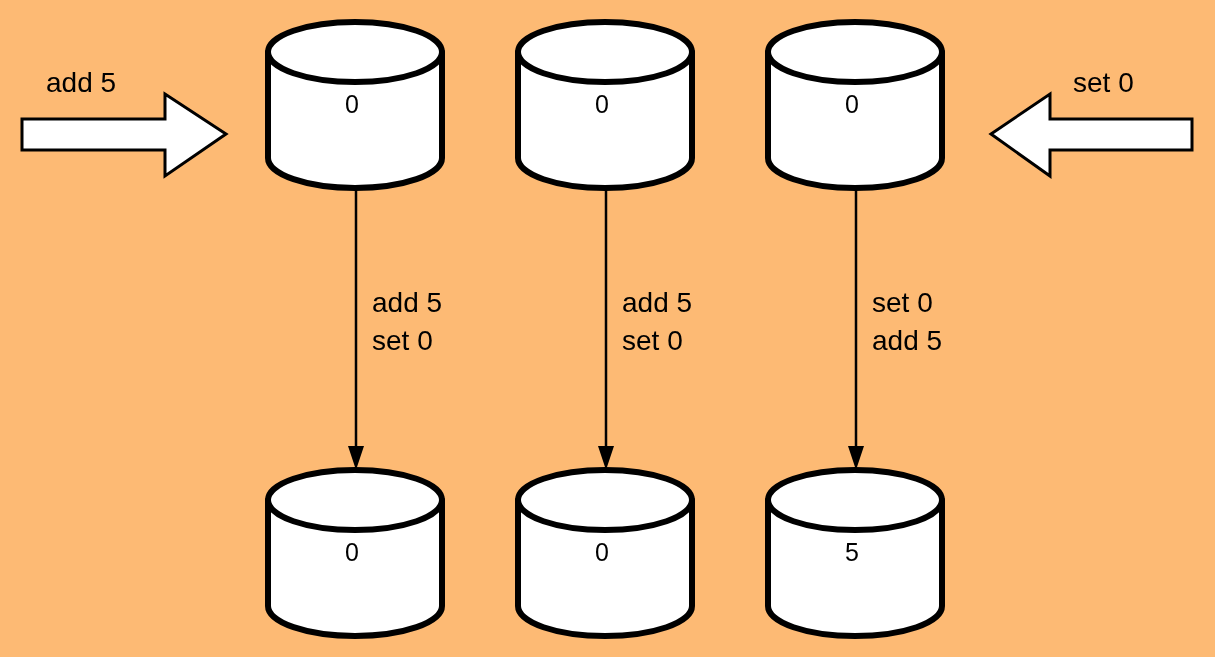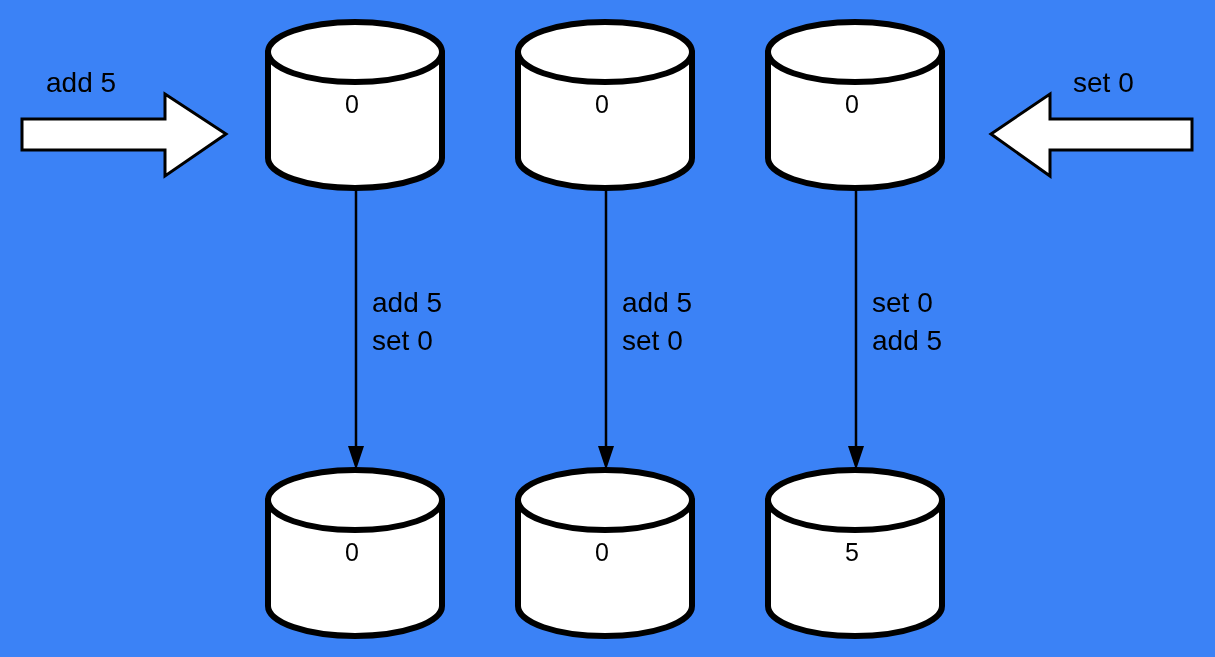--- a/index.html
+++ b/index.html
@@ -4,21 +4,21 @@
 <style>
   html, body {
     margin: 0;
     padding: 0;
     background: #ffffff;
   }
   #canvas {
     position: relative;
     width: 1215px;
     height: 657px;
-    background: #3b82f6;
+    background: #fdba74;
     overflow: hidden;
     font-family: "Liberation Sans", sans-serif;
   }
   #diagram-svg {
     position: absolute;
     left: 0;
     top: 0;
     width: 1215px;
     height: 657px;
   }

